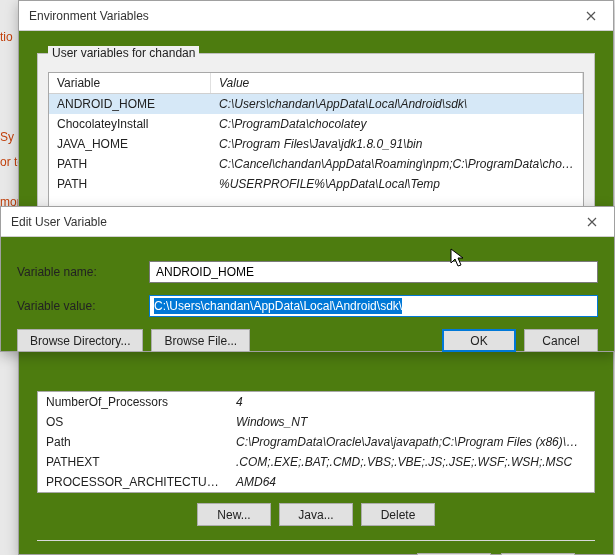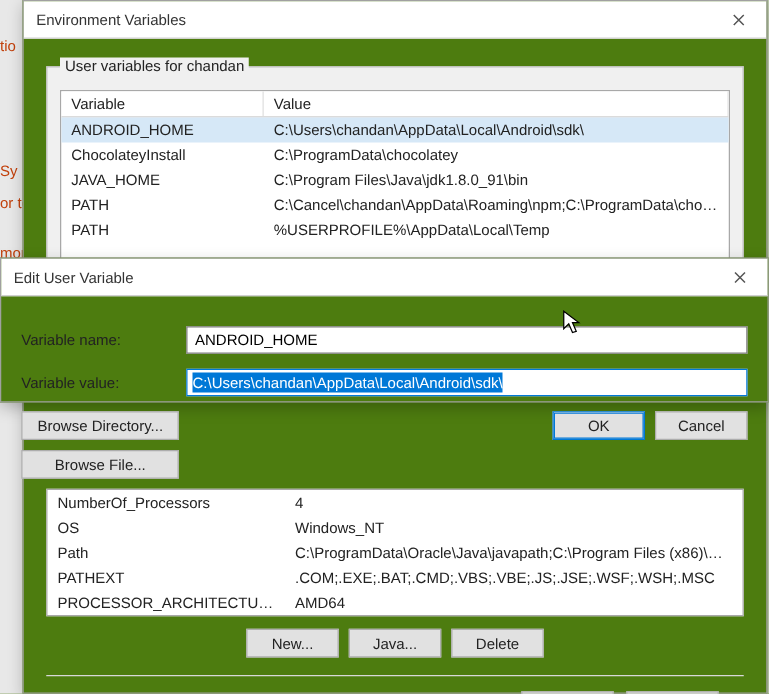--- a/index.html
+++ b/index.html
@@ -17,37 +17,37 @@
   .groupbox .legend { position: absolute; top: -8px; left: 10px; background: #f0f0f0; padding: 0 4px; color: #222; }
 
   .listview { border: 1px solid #a8a8a8; background: #fff; height: 136px; overflow: hidden; margin-top: 8px; }
   .listview.sys { height: 102px; margin-top: 0; }
   .lv-header { display: flex; border-bottom: 1px solid #d0d0d0; background: #fff; }
   .lv-header .col { padding: 3px 8px; border-right: 1px solid #e0e0e0; color: #222; }
   .lv-row { display: flex; padding: 2px 0; }
   .lv-row.sel { background: #d6e8f7; }
   .lv-row .cell { padding: 1px 8px; white-space: nowrap; overflow: hidden; text-overflow: ellipsis; color: #222; }
   .col-var { width: 162px; flex: 0 0 162px; }
-  .col-val { flex: 1; }
+  .col-val { flex: 1; font-style: italic; }
   .col-var2 { width: 190px; flex: 0 0 190px; }
 
   .btnrow { display: flex; justify-content: center; gap: 8px; margin-top: 10px; }
   .btn { min-width: 74px; height: 23px; padding: 0 12px; background: #e1e1e1; border: 1px solid #adadad; display: inline-flex; align-items: center; justify-content: center; color: #222; cursor: pointer; }
   .btn.default { border: 1px solid #0078d7; box-shadow: inset 0 0 0 1px #0078d7; }
 
   
-  .editwin { left: 0; top: 206px; width: 615px; height: 116px; z-index: 10; }
+  .editwin { left: 0; top: 206px; width: 615px; height: 146px; z-index: 10; }
   .editbody { padding: 24px 16px 12px 16px; }
   .formrow { display: flex; align-items: center; margin-bottom: 12px; }
   .formrow label { width: 132px; flex: 0 0 132px; color: #222; }
   .formrow input { flex: 1; height: 22px; padding: 2px 6px; border: 1px solid #7a7a7a; background: #fff; font-size: 12px; }
   .sel-highlight { background: #0078d7; color: #fff; padding: 1px 0; }
   .valuebox { flex: 1; height: 22px; border: 1px solid #0078d7; background: #fff; display: flex; align-items: center; padding: 0 4px; overflow: hidden; }
   .editbtns { display: flex; gap: 8px; }
-  .editbtns .left { display: flex; gap: 8px; flex-direction: column; }
+  .editbtns .left { display: flex; gap: 8px; }
   .editbtns .right { margin-left: auto; display: flex; gap: 8px; }
 
   .sysarea { margin-top: 170px; }
   .bottombtns { display: flex; justify-content: flex-end; gap: 10px; padding: 12px 20px 0 0; }
 
   .bg-frag { position: absolute; left: 0; top: 140px; color: #c2410c; font-size: 12px; }
 
   .cursor { position: absolute; left: 450px; top: 248px; z-index: 30; pointer-events: none; }
   .cursor svg { width: 16px; height: 20px; }
 </style>

